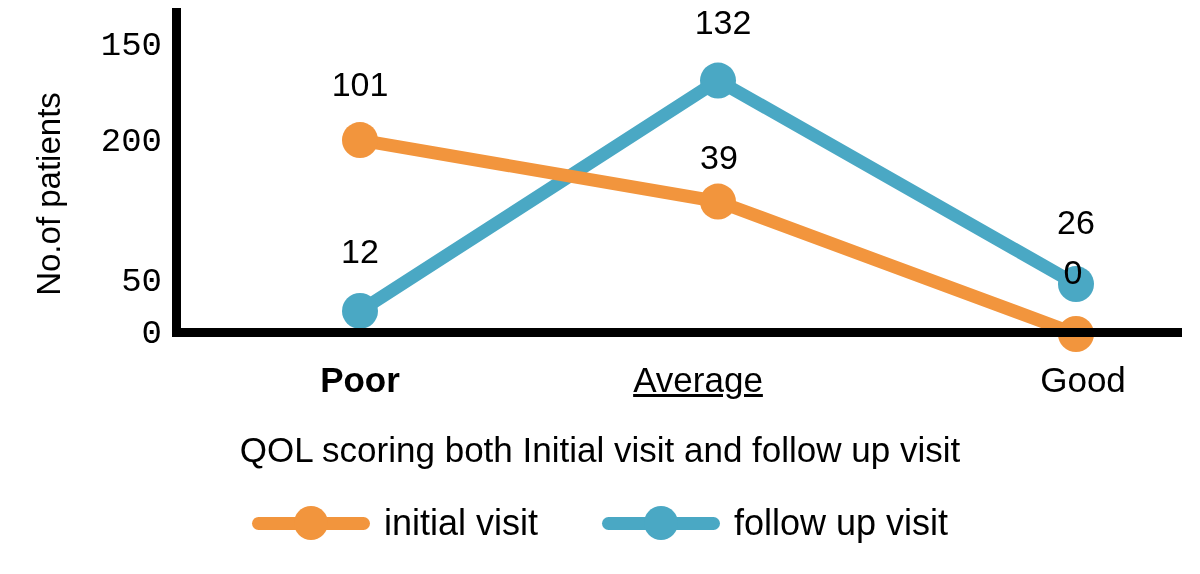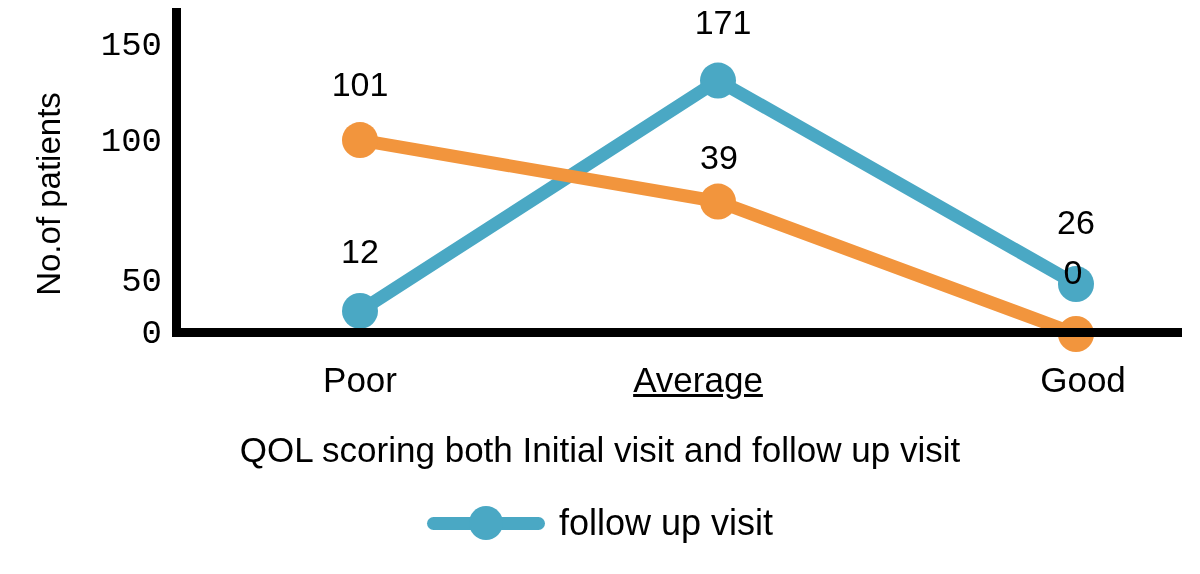--- a/index.html
+++ b/index.html
@@ -157,21 +157,21 @@
 <body>
 
 <div id="figure" style="background: rgb(255, 255, 255);">
 
   <div class="y-axis-title">No.of patients</div>
 
   <div class="y-tick-wrap" style="top:46px;">
     <div class="y-tick" style="transform:translateY(-50%);">150</div>
   </div>
   <div class="y-tick-wrap" style="top:142px;">
-    <div class="y-tick" style="transform:translateY(-50%);">100</div>
+    <div class="y-tick" style="transform:translateY(-50%);">200</div>
   </div>
   <div class="y-tick-wrap" style="top:238px;">
     <div class="y-tick" style="transform:translateY(-50%);margin-top:44px;">50</div>
   </div>
   <div class="y-tick-wrap" style="top:334px;">
     <div class="y-tick" style="transform:translateY(-50%);">0</div>
   </div>
 
   <svg id="plot-svg" viewBox="0 0 1200 574">
     <g id="series-follow-up">
@@ -191,31 +191,37 @@
         </g>
     </g>
   </svg>
 
   <div class="y-axis-spine"></div>
   <div class="x-axis-spine"></div>
 
   <div class="data-label" style="left:360px; top:84px;">101</div>
   <div class="data-label" style="left:719px; top:157px;">39</div>
   <div class="data-label" style="left:360px; top:251px;">12</div>
-  <div class="data-label" style="left:723px; top:22px;">171</div>
+  <div class="data-label" style="left:723px; top:22px;">132</div>
   <div class="data-label" style="left:1076px; top:222px;">26</div>
   <div class="data-label" style="left:1073px; top:272px;">0</div>
 
-  <div class="x-cat" style="left:360px;">Poor</div>
+  <div class="x-cat" style="left:360px;font-weight:bold;">Poor</div>
   <div class="x-cat" style="left:698px;text-decoration:underline;">Average</div>
   <div class="x-cat" style="left:1076px;margin-left:7px;">Good</div>
 
   <div class="x-axis-title">QOL scoring both Initial visit and follow up visit</div>
 
   <div class="legend">
+    <div class="legend-item">
+      <span class="legend-swatch" id="swatch-initial" style="background: rgb(242, 149, 61);">
+        <span class="dot" style="background: rgb(242, 149, 61);"></span>
+      </span>
+      <span class="legend-label">initial visit</span>
+    </div>
     <div class="legend-item">
       <span class="legend-swatch" id="swatch-followup" style="background: rgb(74, 168, 196);">
         <span class="dot" style="background: rgb(74, 168, 196);"></span>
       </span>
       <span class="legend-label">follow up visit</span>
     </div>
   </div>
 
 </div>
 

